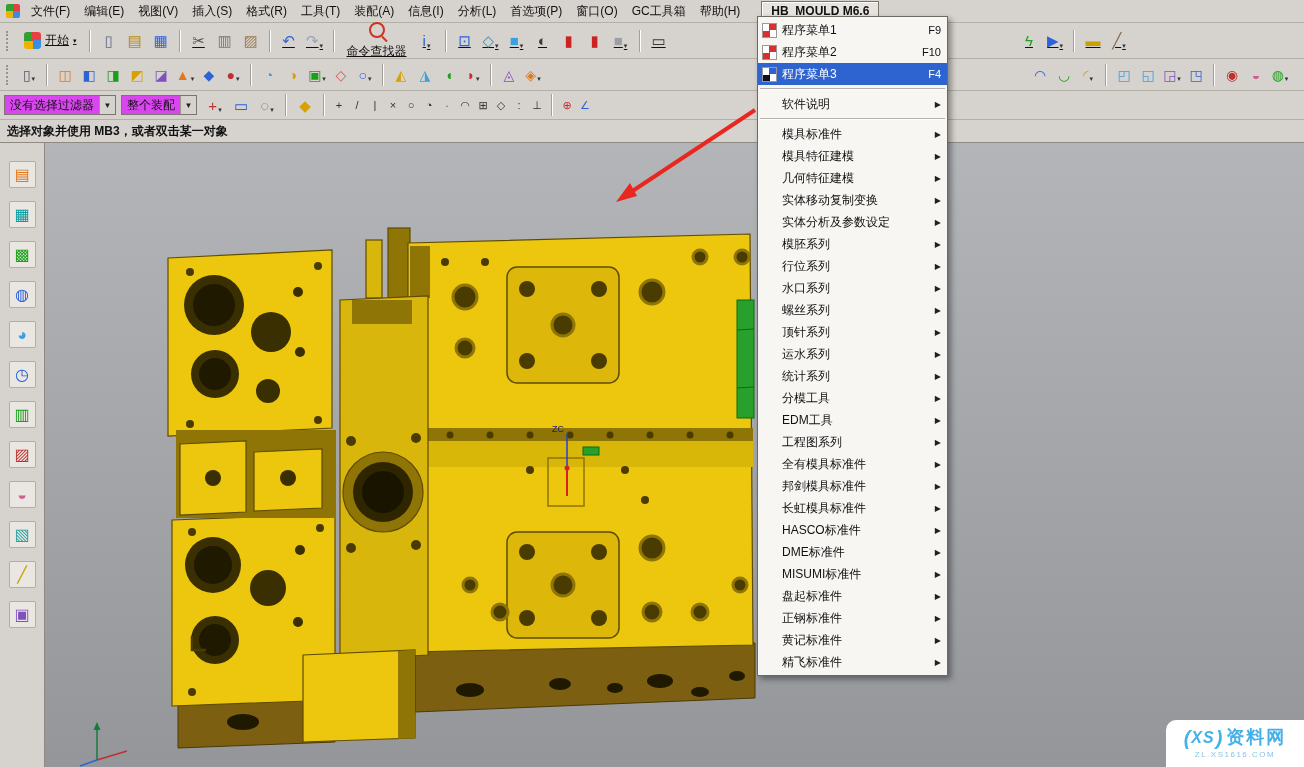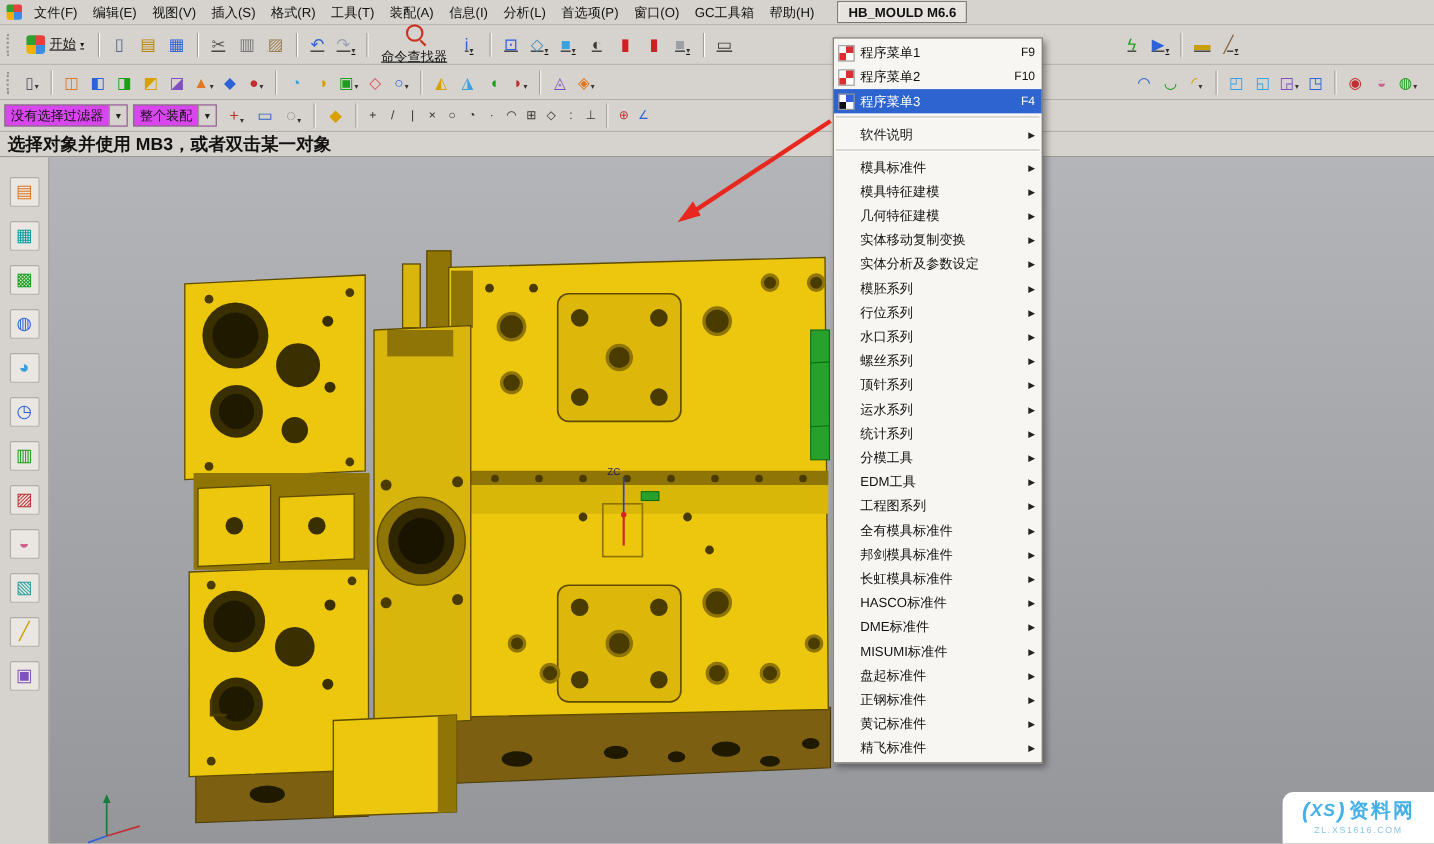--- a/index.html
+++ b/index.html
@@ -50,34 +50,34 @@
 
   
   .combo{display:flex;align-items:stretch;height:20px;background:#d946ef;border:1px solid #7a766e;
          font-size:12px;margin-right:5px;}
   .combo .val{display:flex;align-items:center;padding:0 5px;white-space:nowrap;}
   .combo .btn{width:16px;display:flex;align-items:center;justify-content:center;
               background:var(--chrome);border-left:1px solid #9a968e;font-size:8px;color:#222;}
 
   
   .promptbar{height:23px;background:var(--chrome);border-bottom:1px solid #8e8a82;
-             display:flex;align-items:center;padding:0 7px;font-size:16px;font-weight:bold;}
+             display:flex;align-items:center;padding:0 7px;font-size:12px;font-weight:bold;}
 
   
   .main{flex:1;display:flex;min-height:0;}
   .resourcebar{width:45px;background:var(--chrome);border-right:1px solid #8e8a82;
                display:flex;flex-direction:column;align-items:center;padding-top:18px;gap:13px;}
   .resourcebar .ticon{width:27px;height:27px;font-size:16px;background:#eae7e2;
                       border:1px solid #b2aea6;margin:0;}
   .viewport{flex:1;position:relative;overflow:hidden;
             background:linear-gradient(180deg,var(--vp-top),var(--vp-bottom));}
   .model-svg{position:absolute;inset:0;width:100%;height:100%;}
 
   
-  .cmenu{position:absolute;left:757px;top:34px;width:191px;z-index:50;background:#f7f6f3;
+  .cmenu{position:absolute;left:757px;top:16px;width:191px;z-index:50;background:#f7f6f3;
          border:1px solid #6e6a62;box-shadow:3px 3px 6px rgba(0,0,0,.40);padding:2px 0;font-size:12px;}
   .cm-item{height:22px;display:flex;align-items:center;padding:0 6px 0 4px;white-space:nowrap;}
   .cm-item.hl{background:var(--accent);color:#fff;}
   .cm-item .ic{width:15px;height:15px;margin-right:5px;flex:none;border:1px solid #999;}
   .cm-item .ic.none{border:none;background:none;}
   .cm-item .ic.pinwheel-red{background:conic-gradient(#d83030 0 25%,#fff 0 50%,#d83030 0 75%,#fff 0);}
   .cm-item .ic.pinwheel-blue{background:conic-gradient(#3060d8 0 25%,#fff 0 50%,#101018 0 75%,#fff 0);}
   .cm-item .ic.nx-logo{border-radius:3px;border:none;
       background:conic-gradient(#e84040 0 25%,#3a8de0 0 50%,#f0b000 0 75%,#30a030 0);}
   .cm-item .lbl{flex:1;}

